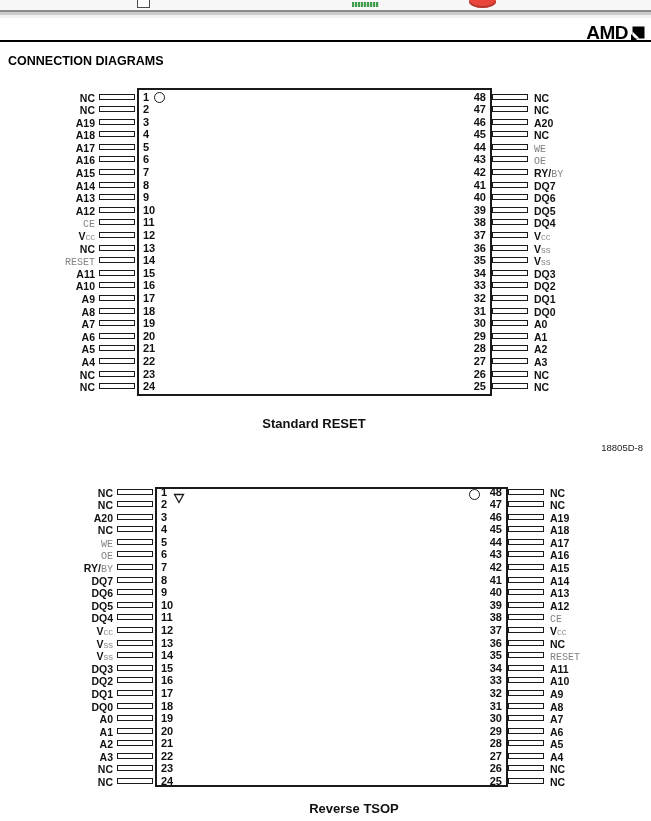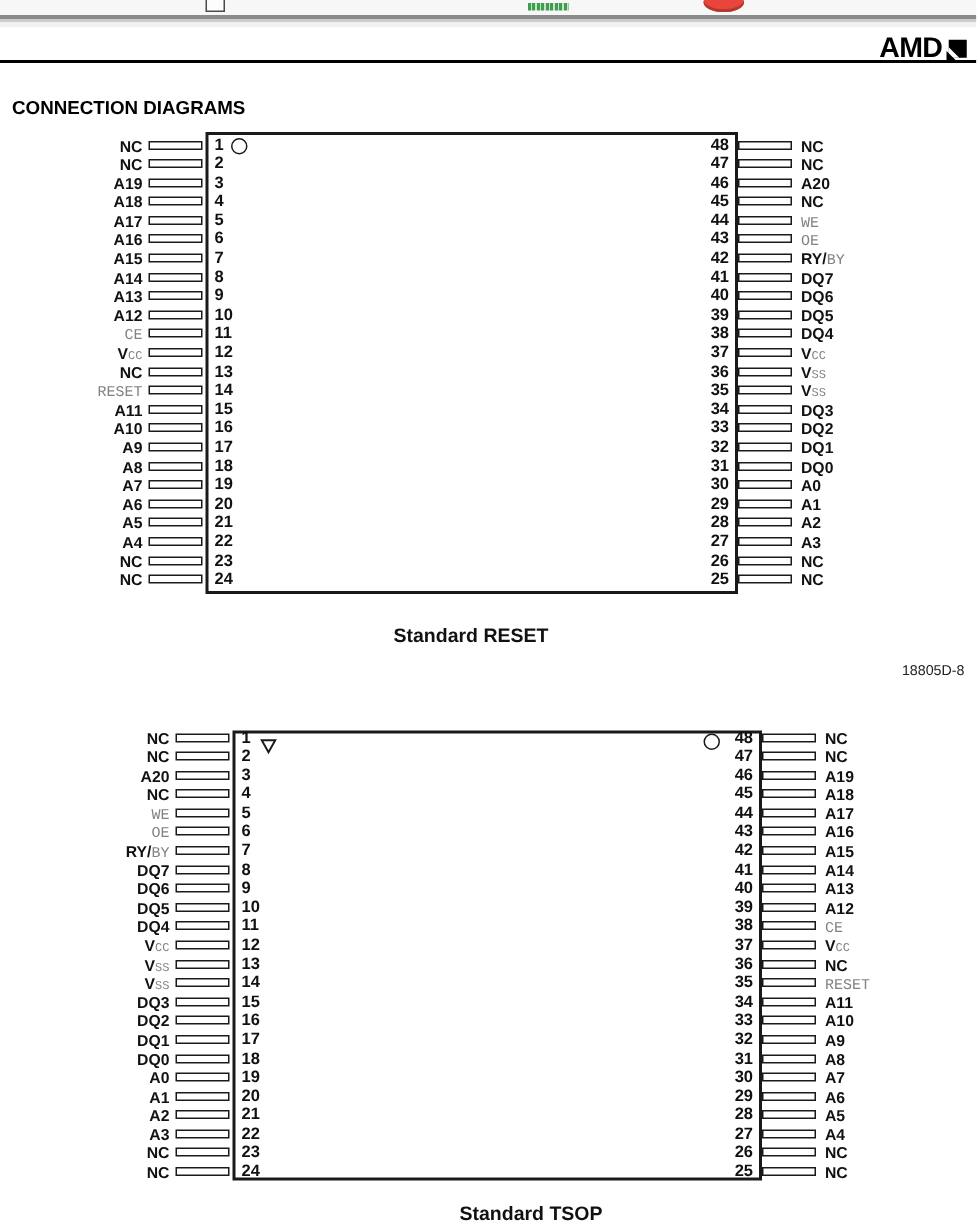--- a/index.html
+++ b/index.html
@@ -14,21 +14,21 @@
                 background:repeating-linear-gradient(90deg,#3f9e4d 0 2px, rgba(63,158,77,.25) 2px 3px); }
   .red-frag { position:absolute; left:469px; top:-5px; width:27px; height:13px; background:#e8463c;
               border-radius:50%; box-shadow:inset 0 -2px 0 #b5382f; }
   .band { position:absolute; left:0; top:10px; width:651px; height:8px;
           background:linear-gradient(#8a8a8a 0 2.5px, #cccccc 2.5px 5px, #f1f1f1 5px 8px); }
 
   
   .brand { position:absolute; right:5px; top:22px; display:flex; align-items:center; gap:2px; }
   .brand-text { font-weight:800; font-size:19px; letter-spacing:-0.5px; color:#000; }
   .rule { position:absolute; left:0; top:40px; width:651px; height:2.2px; background:#000; }
-  .heading { position:absolute; left:8px; top:65px; font-size:12.5px; font-weight:700; color:#000;
+  .heading { position:absolute; left:8px; top:54px; font-size:12.5px; font-weight:700; color:#000;
              font-family:"Liberation Sans", sans-serif; }
 
   
   #diagram-area { position:absolute; left:0; top:0; width:651px; height:821px; }
   .pkg-body { position:absolute; border:2px solid #1a1a1a; background:#fff; }
   .pin-label { position:absolute; height:12px; line-height:12px; white-space:nowrap; text-align:right; }
   .pin-label.rightside { text-align:left; }
   .pin-number { position:absolute; height:12px; line-height:12px; font:700 11px "Liberation Sans", sans-serif; color:#111; }
   .pin-number.rightside { text-align:right; }
   .pin-lead { position:absolute; height:6px; background:#fff; border:1px solid #1a1a1a; }
@@ -359,15 +359,15 @@
       <div class="pin-number rightside" style="left: 476px; width: 26px; top: 762.48px;">26</div>
       <div class="pin-lead" style="left: 508px; width: 36px; top: 765.48px;"></div>
       <div class="pin-label rightside" style="left: 550px; width: 110px; top: 762.48px;"><span class="seg-b">NC</span></div>
       <div class="pin-number rightside" style="left: 476px; width: 26px; top: 775.07px;">25</div>
       <div class="pin-lead" style="left: 508px; width: 36px; top: 778.07px;"></div>
       <div class="pin-label rightside" style="left: 550px; width: 110px; top: 775.07px;"><span class="seg-b">NC</span></div>
     </div>
 
   <div class="caption cap1">Standard RESET</div>
   <div class="docnum">18805D-8</div>
-  <div class="caption cap2">Standard TSOP</div>
+  <div class="caption cap2">Reverse TSOP</div>
 
 </div>
 
 </body></html>

